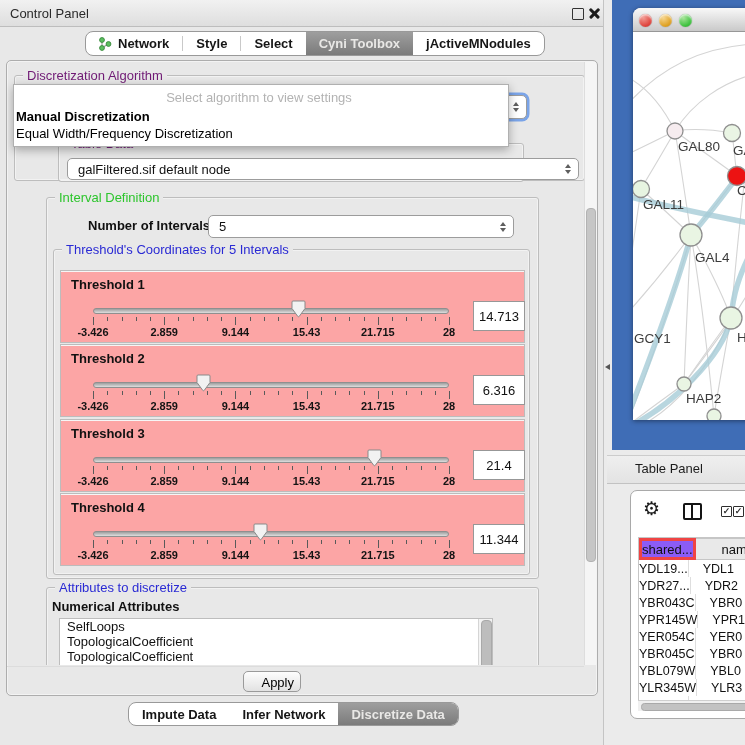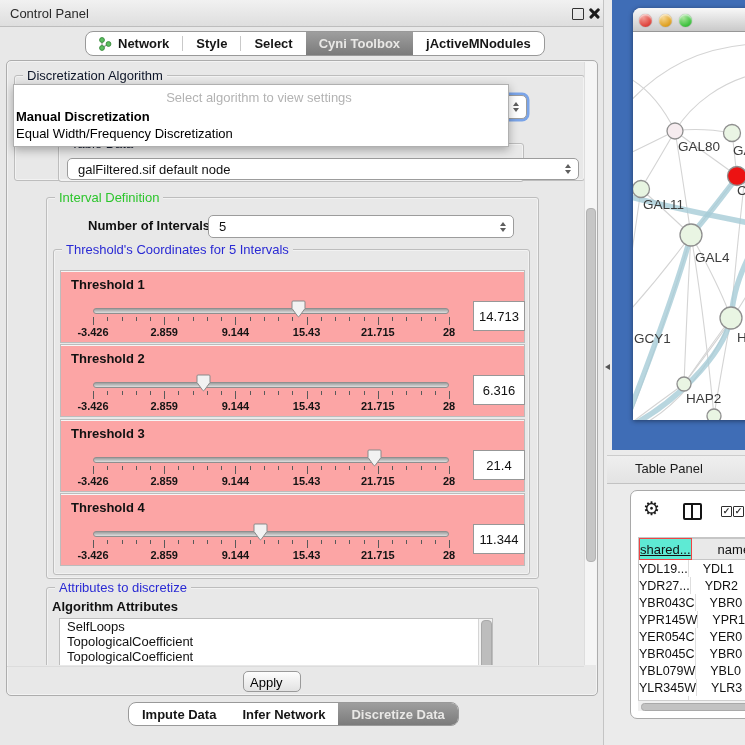--- a/index.html
+++ b/index.html
@@ -28,24 +28,24 @@
   
   #main-panel{position:absolute;left:6px;top:60px;width:590px;height:634px;border:1.5px solid #adadad;
               border-radius:5px;box-shadow:inset 0 0 0 1px #f3f3f3;}
   #scroll-view{position:absolute;left:7px;top:61px;width:577px;height:604px;overflow:hidden;}
   #main-scrollbar{position:absolute;left:584px;top:62px;width:11px;height:603px;background:#f5f5f5;border-left:1px solid #ddd;}
   #main-scroll-thumb{position:absolute;left:1px;top:146px;width:8px;height:352px;border-radius:4px;
                      background:#c6c6c6;border:1px solid #b2b2b2;}
   #apply-bar{position:absolute;left:7px;top:666px;width:577px;height:28px;border-top:1px solid #dcdcdc;}
   #apply-btn{position:absolute;left:236px;top:4px;width:58px;height:21px;font-size:13px;
              background:linear-gradient(#fdfdfd,#e2e2e2);border:1px solid #9a9a9a;border-radius:5px;
-             text-align:left;line-height:19px;font-family:inherit;}
+             text-align:right;line-height:19px;font-family:inherit;}
   
   .group{position:absolute;border:1px solid #bdbdbd;border-radius:3px;box-shadow:inset 0 0 0 1px #f2f2f2;}
-  .gtitle{position:absolute;top:-8px;left:8px;background:#e8e8e8;padding:0 4px;font-size:13px;color:#0f172a;white-space:nowrap;}
+  .gtitle{position:absolute;top:-8px;left:8px;background:#e8e8e8;padding:0 4px;font-size:13px;color:#701a75;white-space:nowrap;}
   .gtitle.green{color:#2cc52c;} .gtitle.blue{color:#2a2ad4;}
   
   .combo{position:absolute;background:#fff;border:1px solid #9c9c9c;border-radius:5px;
          display:flex;align-items:center;padding:0 10px;box-sizing:border-box;font-size:13px;}
   .spinner{position:absolute;right:7px;top:50%;transform:translateY(-50%);display:flex;flex-direction:column;gap:2px;}
   .spinner i{display:block;width:0;height:0;border-left:3.5px solid transparent;border-right:3.5px solid transparent;}
   .spinner .up{border-bottom:4px solid #5e5e5e;} .spinner .dn{border-top:4px solid #5e5e5e;}
   #algo-combo{left:13px;top:34px;width:507px;height:24px;border-radius:5px;z-index:5;
               box-shadow:0 0 0 2.5px #7aa4e8;}
   #algo-popup{position:absolute;left:6px;top:23px;width:490px;background:#fff;border:1px solid #b0b0b0;
@@ -109,21 +109,21 @@
   #gear-icon{position:absolute;left:12px;top:8px;font-size:19px;color:#1b1b1b;line-height:20px;}
   #col-icon{position:absolute;left:52px;top:12px;width:15px;height:13px;border:2px solid #141414;border-radius:2px;}
   #col-icon .div{position:absolute;left:6px;top:0;width:2px;height:13px;background:#141414;}
   .chk{position:absolute;top:15px;width:9px;height:9px;border:1.5px solid #2e2e2e;border-radius:1px;
        font-size:9px;line-height:8px;text-align:center;color:#2e2e2e;font-weight:bold;}
   #chk1{left:90px;} #chk2{left:102px;}
   #tbl{position:absolute;left:7px;top:46px;width:114px;height:163px;overflow:hidden;
        border:1px solid #c6c6c6;border-bottom:none;box-sizing:border-box;}
   .thead{display:flex;height:22px;}
   .th{box-sizing:border-box;font-size:13px;display:flex;align-items:center;}
-  .th.c1{width:70px;background:#5eead4;border:1px solid #ef4444;justify-content:center;text-decoration:underline;}
+  .th.c1{width:70px;background:#8b5cf6;border:3px solid #ef4444;justify-content:center;}
   .th.c2{width:95px;background:#e9e9e9;border-top:1px solid #c6c6c6;border-bottom:1px solid #c6c6c6;padding-left:26px;}
   .trow{display:flex;height:17px;font-size:12.5px;}
   .tc{display:flex;align-items:center;box-sizing:border-box;}
   .tc.c1{width:70px;justify-content:center;border-right:1px solid #dedede;}
   .tc.c2{width:95px;padding-left:14px;}
   #hscroll{position:absolute;left:7px;top:209px;width:114px;height:10px;background:#f0f0f0;border-top:1px solid #cfcfcf;}
   #hscroll-thumb{position:absolute;left:3px;top:1.5px;width:107px;height:6.5px;border-radius:3.5px;
                  background:#c2c2c2;border:1px solid #a9a9a9;}
 </style>
 </head>
@@ -389,21 +389,21 @@
               <span style="left: 80%;">21.715</span>
               <span style="left: 100%;">28</span>
             </div>
           <div class="vbox">11.344</div>
         </div>
       </div>
     </div>
 
     <div id="attr-group" class="group">
       <span class="gtitle blue">Attributes to discretize</span>
-      <span id="numattr-label">Algorithm Attributes</span>
+      <span id="numattr-label">Numerical Attributes</span>
       <div id="attr-list">
         <div class="attr-item">SelfLoops</div>
         <div class="attr-item">TopologicalCoefficient</div>
         <div class="attr-item">TopologicalCoefficient</div>
         <div id="attr-scrollbar">
           <div id="attr-scroll-thumb"></div>
         </div>
       </div>
     </div>
   </div>

